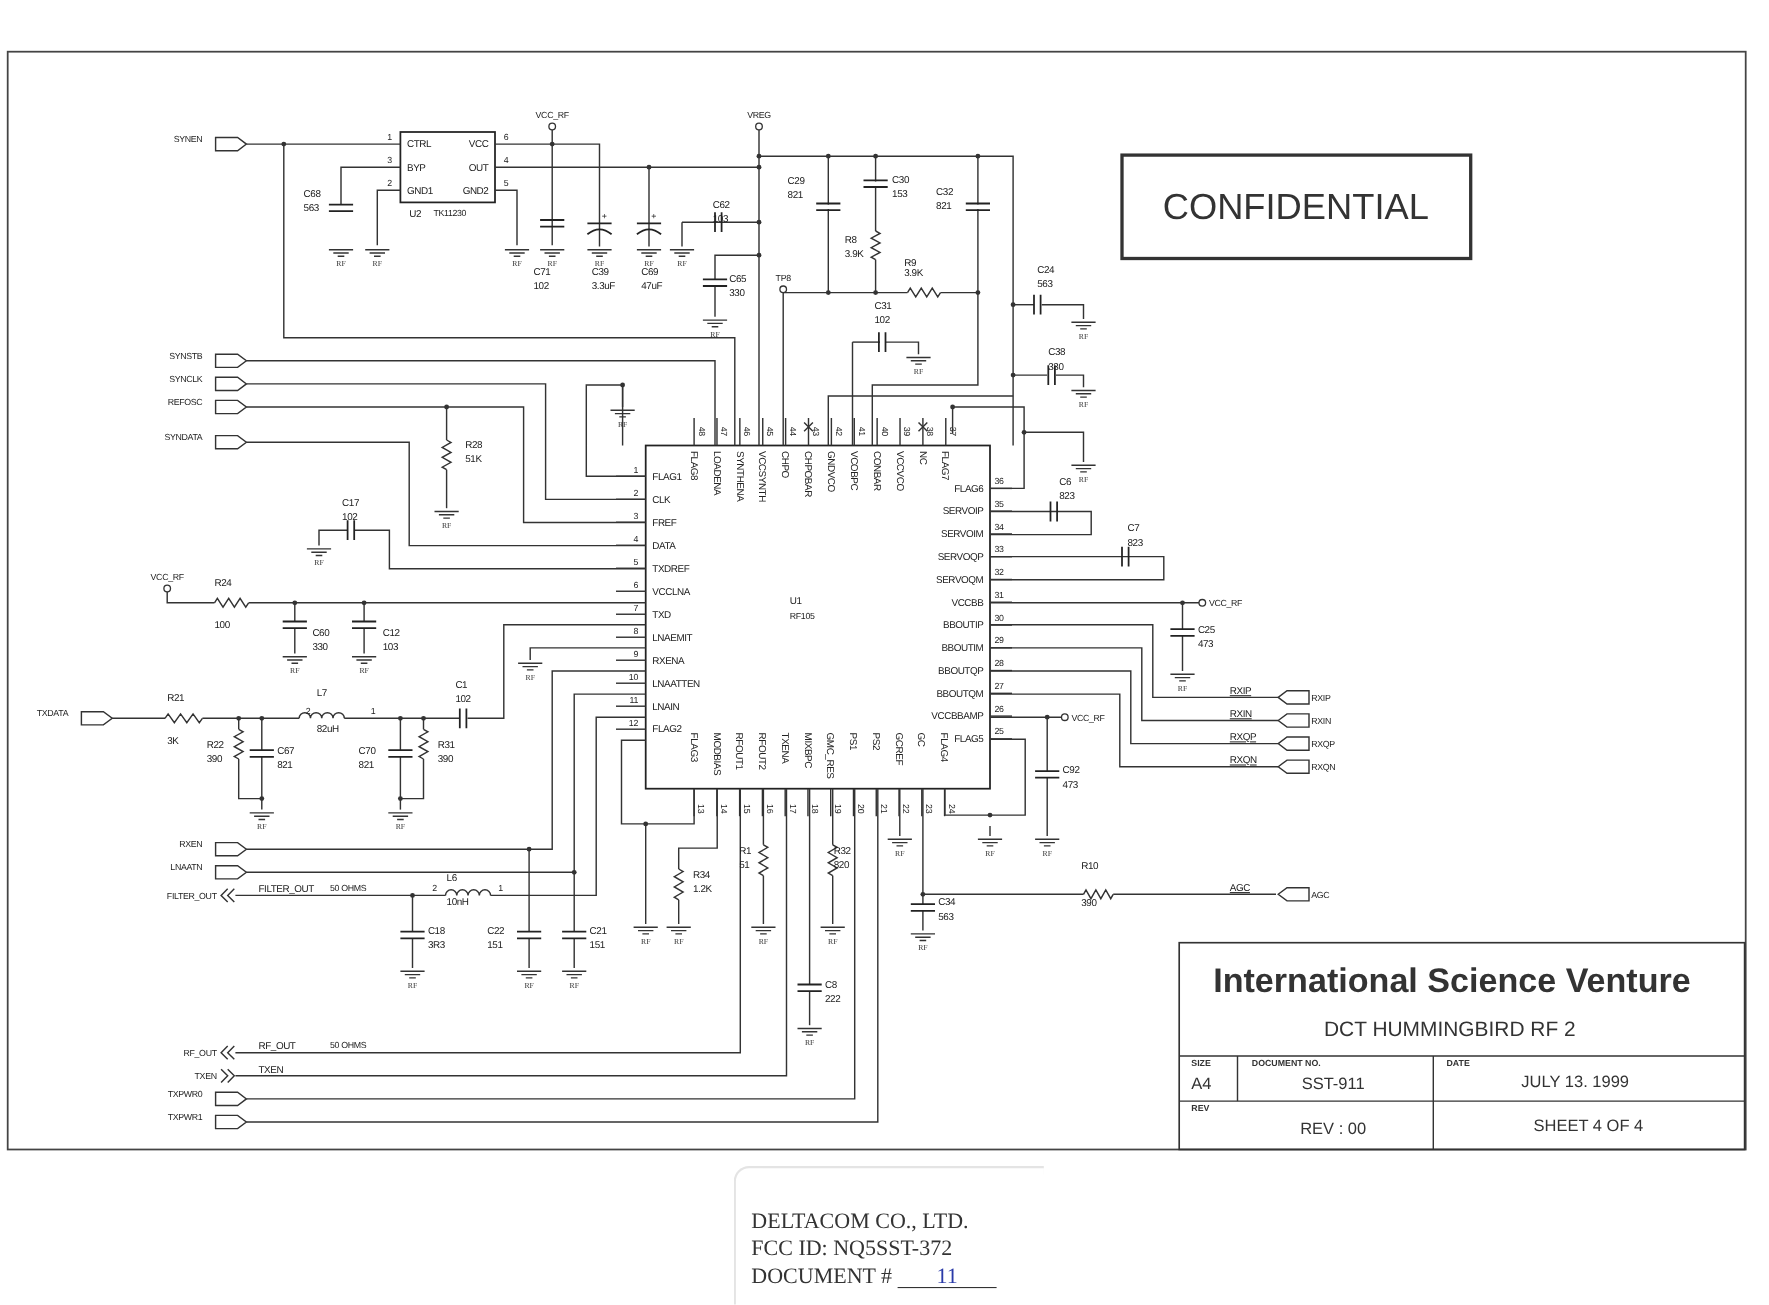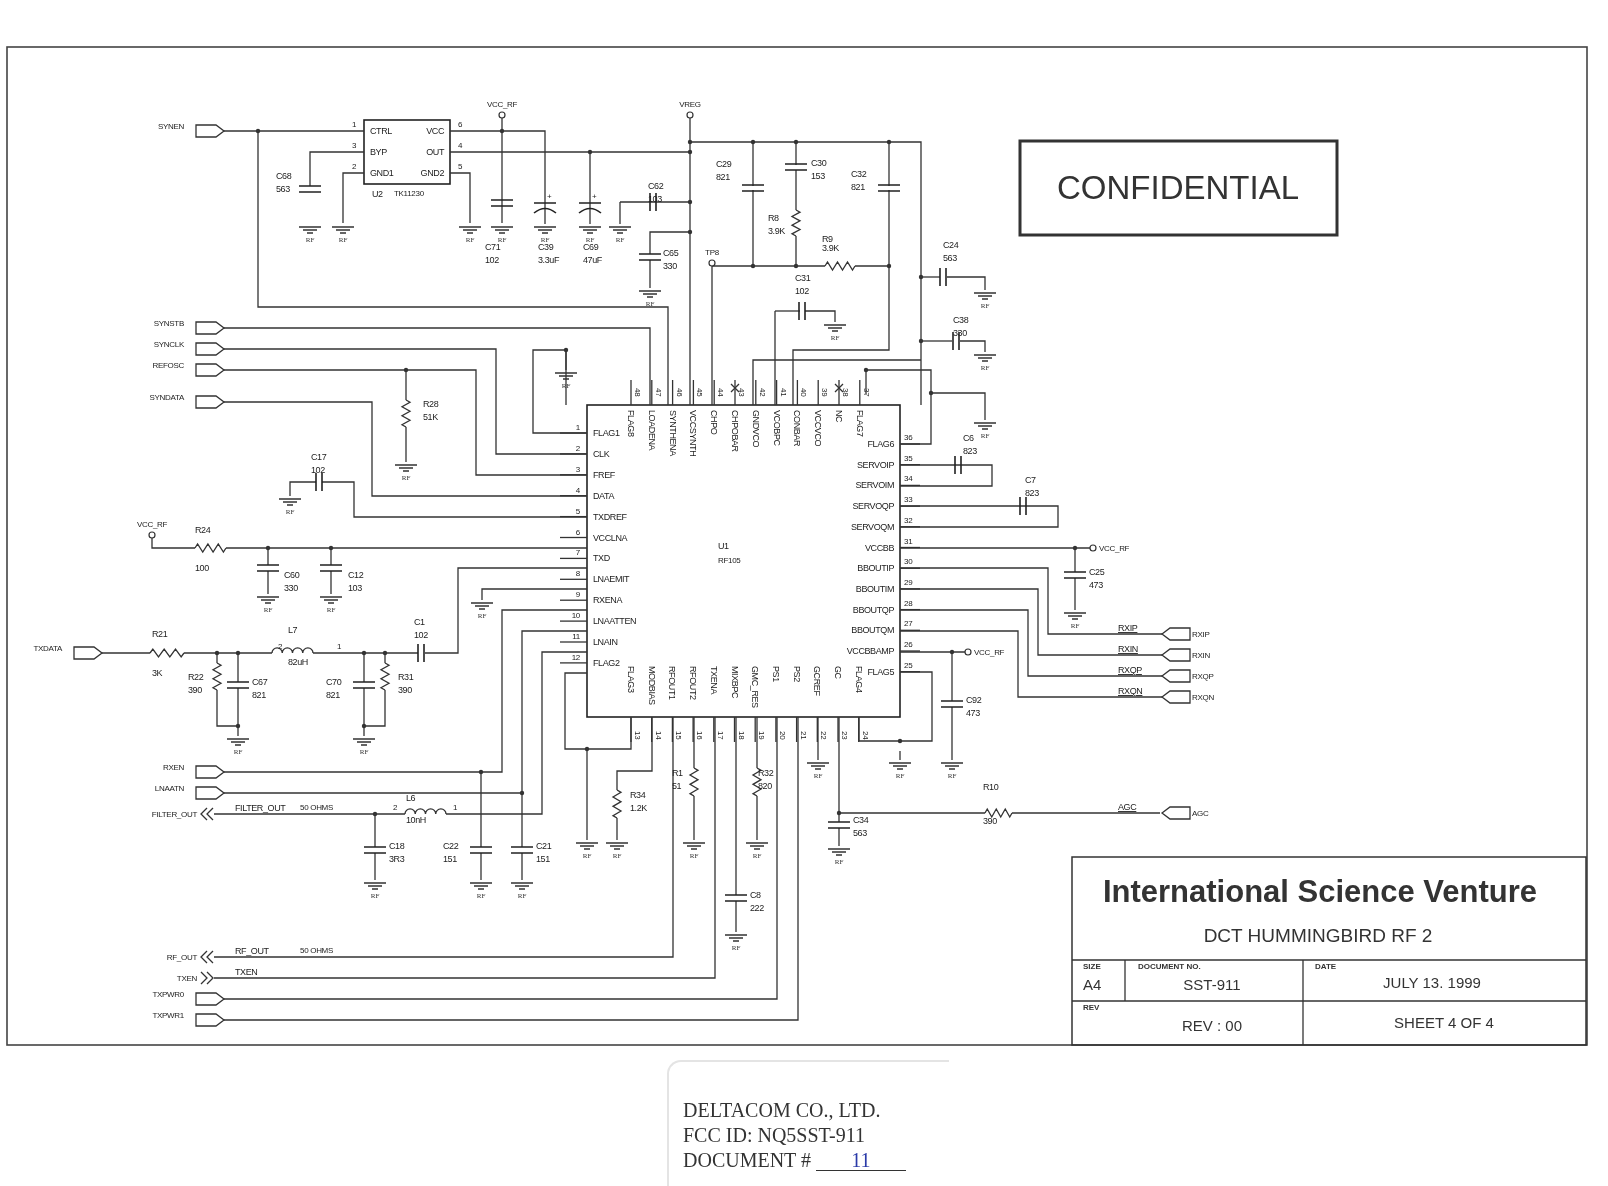--- a/index.html
+++ b/index.html
@@ -644,15 +644,15 @@
       <text x="278" y="649" class="ts">2</text>
       <text x="337" y="649" class="ts">1</text>
       <text x="393" y="810" class="ts">2</text>
       <text x="453" y="810" class="ts">1</text>
     </g>
 </svg>
 
 <div class="stamp-frame"></div>
 <div class="stamp">
   <div>DELTACOM CO., LTD.</div>
-  <div>FCC ID:  NQ5SST-911</div>
+  <div>FCC ID:  NQ5SST-372</div>
   <div><span>DOCUMENT #</span> <span class="exhibit-line">11</span></div>
 </div>
 
 </body></html>

